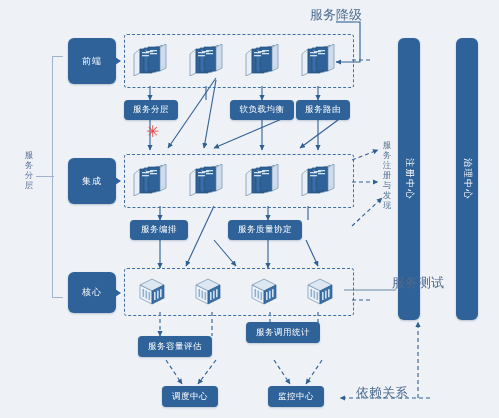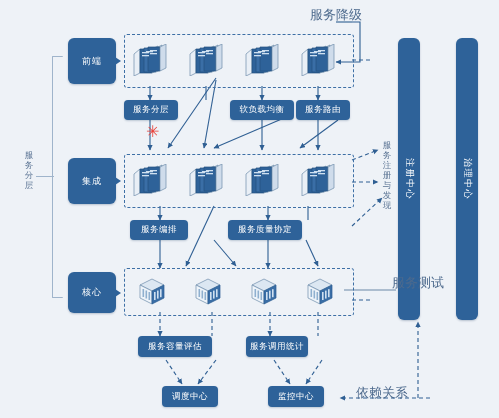--- a/index.html
+++ b/index.html
@@ -394,21 +394,21 @@
   <div class="pill" style="left:228px;top:220px;width:74px;height:20px;">
     <span>服务质量协定</span>
   </div>
   <div class="pill" style="left:130px;top:220px;width:58px;height:20px;">
     <span>服务编排</span>
   </div>
 
   <div class="pill" style="left:138px;top:336px;width:74px;height:21px;">
     <span>服务容量评估</span>
   </div>
-  <div class="pill" style="left:246px;top:336px;width:62px;height:21px;">
+  <div class="pill" style="left:246px;top:322px;width:74px;height:21px;">
     <span>服务调用统计</span>
   </div>
 
   <div class="pill" style="left:162px;top:386px;width:56px;height:21px;">
     <span>调度中心</span>
   </div>
   <div class="pill" style="left:268px;top:386px;width:56px;height:21px;">
     <span>监控中心</span>
   </div>
 

